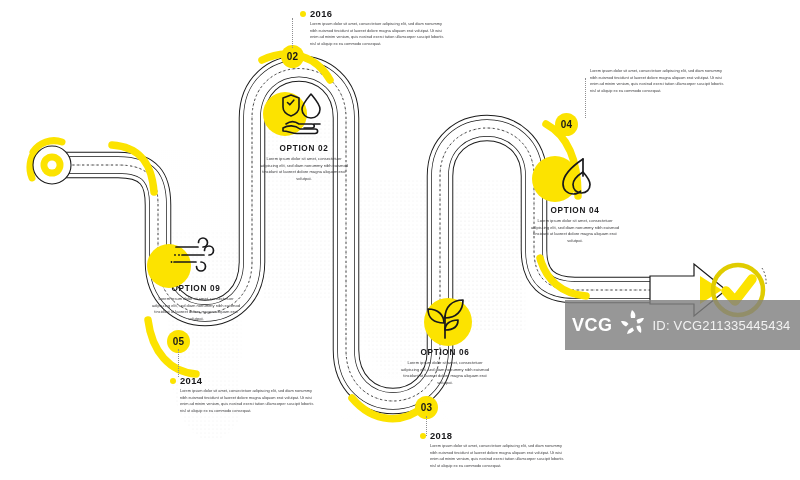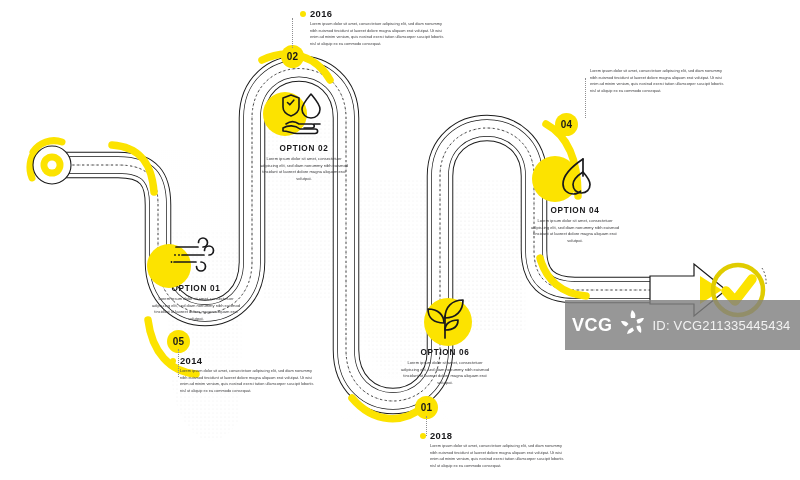--- a/index.html
+++ b/index.html
@@ -93,21 +93,21 @@
     font-weight:bold;
     color:#18181a;
     letter-spacing:0.4px;
   }
   .year .ytext {
     font-size:3.9px;
     line-height:1.72;
     color:#3d3d3f;
     padding-left:10px;
   }
-  #year-2014 { left:170px; top:355px; }
+  #year-2014 { left:170px; top:375px; }
   #year-2016 { left:300px; top:8px; }
   #year-2018 { left:420px; top:430px; }
   #year-2020 { left:580px; top:68px; }
 
   
   .leader {
     position:absolute;
     border-left:1px dotted #8e8e90;
   }
   #leader-01 { left:178px; top:349px; height:28px; }
@@ -232,21 +232,21 @@
         <svg width="52" height="40" viewBox="0 0 52 40" fill="none" stroke="#18181a" stroke-width="1.7" stroke-linecap="round">
           <path d="M6 12 H28 M33 12 a4.5 4.5 0 1 0 -4.5 -4.5"></path>
           <path d="M12 20 H34 M39 20 a4.5 4.5 0 1 0 -4.5 -4.5"></path>
           <path d="M4 27 H26 M31 27 a4.5 4.5 0 1 1 -4.5 4.5"></path>
           <circle cx="9" cy="20" r="0.9" fill="#18181a" stroke="none"></circle>
           <circle cx="5" cy="20" r="0.9" fill="#18181a" stroke="none"></circle>
           <circle cx="1.5" cy="27" r="0.9" fill="#18181a" stroke="none"></circle>
         </svg>
       </div>
     </div>
-    <div class="title">OPTION 01</div>
+    <div class="title">OPTION 09</div>
     <div class="body">Lorem ipsum dolor sit amet, consectetuer adipiscing elit, sed diam nonummy nibh euismod tincidunt ut laoreet dolore magna aliquam erat volutpat.</div>
   </div>
 
   <div class="node" id="node-02">
     <div class="iconwrap">
       <div class="blob" style="width:44px;height:44px;left:22px;top:4px;"></div>
       <div class="glyph">
         <svg width="54" height="48" viewBox="0 0 54 48" fill="none" stroke="#18181a" stroke-width="1.6" stroke-linecap="round" stroke-linejoin="round">
           <path d="M14 4 L22 7 V16 c0 4.5 -4 7.5 -8 9 c-4 -1.5 -8 -4.5 -8 -9 V7 Z"></path>
           <path d="M10.5 11.5 l2.3 2.3 l4 -4.6"></path>
@@ -287,21 +287,21 @@
           <path d="M34 18 c4.5 5 7 9 7 12.5 c0 5 -3.5 8.5 -8.5 8.5 s-8.5 -3.5 -8.5 -8.5 C24 27 27 22.5 34 18 Z"></path>
         </svg>
       </div>
     </div>
     <div class="title">OPTION 04</div>
     <div class="body">Lorem ipsum dolor sit amet, consectetuer adipiscing elit, sed diam nonummy nibh euismod tincidunt ut laoreet dolore magna aliquam erat volutpat.</div>
   </div>
 
   <div class="badge" id="badge-01">05</div>
   <div class="badge" id="badge-02">02</div>
-  <div class="badge" id="badge-03">01</div>
+  <div class="badge" id="badge-03">03</div>
   <div class="badge" id="badge-04">04</div>
 
   <div class="leader" id="leader-01"></div>
   <div class="leader" id="leader-02"></div>
   <div class="leader" id="leader-03"></div>
   <div class="leader" id="leader-04"></div>
 
   <div class="year" id="year-2014">
     <div class="yhead">
       <span class="ydot"></span>

